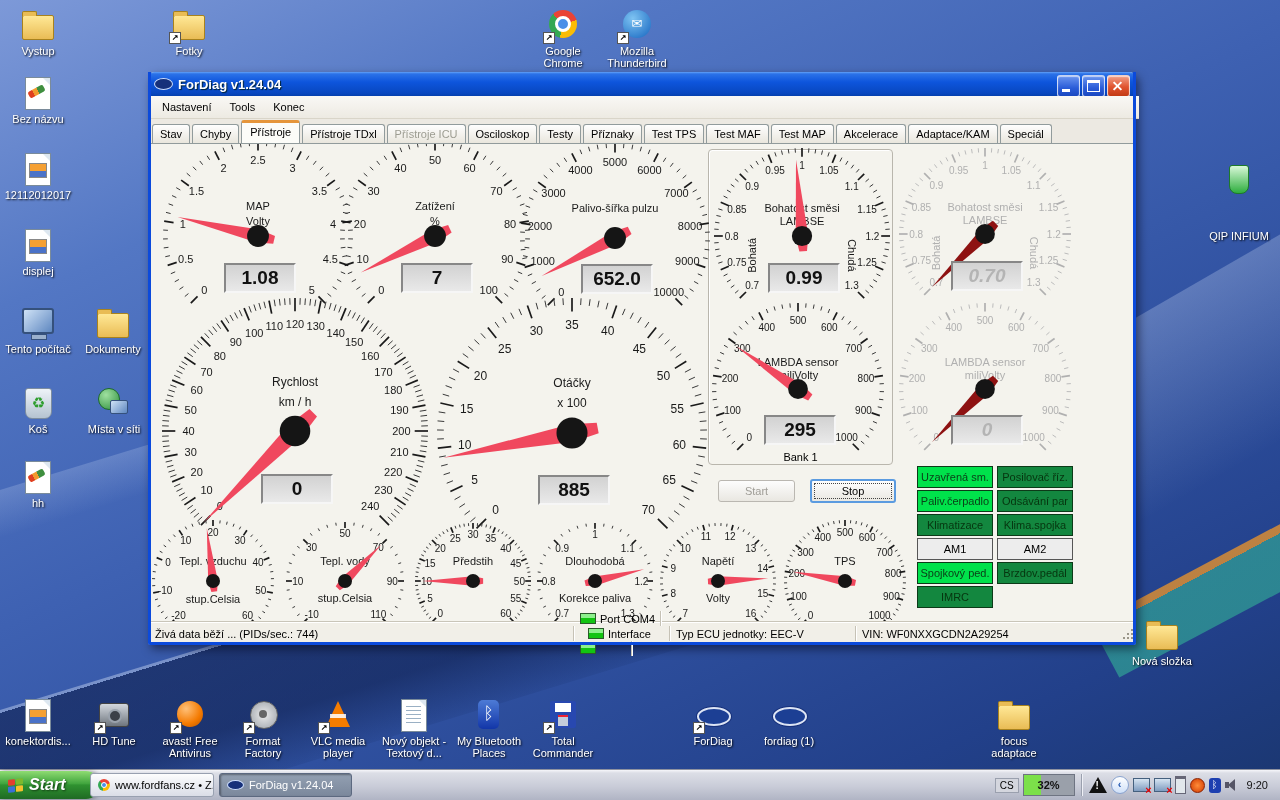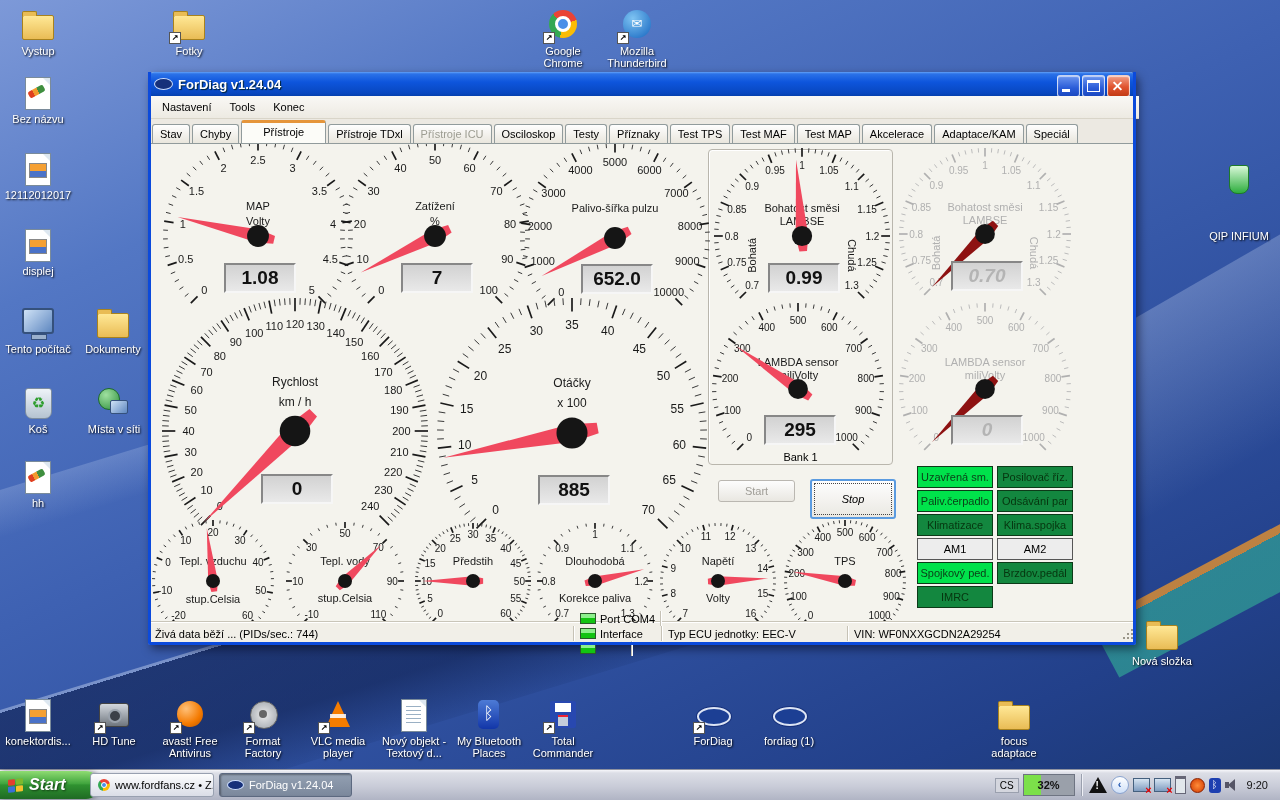--- a/index.html
+++ b/index.html
@@ -67,35 +67,35 @@
   .wb.min::after{content:"";position:absolute;left:4px;bottom:4px;width:8px;height:3px;background:#fff;}
   .wb.max::after{content:"";position:absolute;left:4px;top:4px;right:4px;bottom:4px;border:1px solid #fff;border-top:3px solid #fff;}
   .wb.close::before,.wb.close::after{content:"";position:absolute;left:4px;top:9px;width:11px;height:2px;background:#fff;}
   .wb.close::before{transform:rotate(45deg);} .wb.close::after{transform:rotate(-45deg);}
   .menubar{position:absolute;left:1px;top:24px;width:986px;height:22px;background:linear-gradient(#f9f8f5,#edeae2);
     border-bottom:1px solid #d9d5c9;display:flex;align-items:center;padding-left:4px;font-size:11px;}
   .mitem{padding:3px 9px;}
   .tabstrip{position:absolute;left:1px;top:46px;width:986px;height:25px;display:flex;align-items:flex-end;padding-left:3px;font-size:11px;}
   .tab{flex:none;padding:3px 7px 3px;margin-right:2px;border:1px solid #919b9c;border-bottom:none;border-radius:3px 3px 0 0;
     background:linear-gradient(#fefefe,#e9e6dd);white-space:nowrap;}
-  .tab.sel{background:#fcfcf8;border-top:3px solid #e5953a;padding:3px 21px 5px;position:relative;z-index:2;}
+  .tab.sel{background:#fcfcf8;border-top:3px solid #e5953a;padding:3px 8px 5px;position:relative;z-index:2;}
   .tab.dis{color:#9d9d92;}
   .content{position:absolute;left:1px;top:71px;width:986px;height:479px;background:#f4f3ed;border-top:1px solid #919b9c;overflow:hidden;}
   .gauges-svg{position:absolute;left:0;top:0;z-index:2;pointer-events:none;}
   .gbox{position:absolute;border:1px solid #b9b6ad;border-radius:4px;box-shadow:inset 1px 1px 0 #fff;z-index:1;}
   .gbox.black{border:2px solid #000;border-radius:0;}
   .banklbl{position:absolute;left:0;right:0;bottom:1px;text-align:center;font-size:11px;color:#000;z-index:3;}
   .banklbl.dim{color:#9a9a90;}
   .vbox{position:absolute;width:68px;height:26px;background:linear-gradient(#d2d2d2,#e9e9e9);
     border:2px solid;border-color:#878787 #f6f6f6 #f6f6f6 #878787;display:flex;align-items:center;justify-content:center;
     font-weight:bold;font-size:19px;color:#111;z-index:3;}
   .vbox.dis{color:#b4b4b4;font-style:italic;}
   .btn{position:absolute;font-size:11px;display:flex;align-items:center;justify-content:center;border-radius:3px;z-index:4;}
   .btn-start{left:569px;top:336px;width:77px;height:22px;background:linear-gradient(#fdfdfd,#e9e7e1);border:1px solid #bab7b1;color:#9f9d97;}
-  .btn-stop{left:661px;top:335px;width:86px;height:40px;background:linear-gradient(#fefefe,#eae8e2);border:2px solid #5b9be0;color:#000;outline:1px dotted #444;outline-offset:-5px;font-style:italic;}
+  .btn-stop{left:661px;top:335px;width:86px;height:24px;background:linear-gradient(#fefefe,#eae8e2);border:2px solid #5b9be0;color:#000;outline:1px dotted #444;outline-offset:-5px;}
   .ind{position:absolute;width:74px;height:20px;font-size:11px;display:flex;align-items:center;justify-content:center;
     border:1px solid #0c3a18;color:#0a4018;z-index:4;white-space:nowrap;overflow:hidden;text-align:right;}
   .ind.on{background:#00e24b;}
   .ind.off{background:#13873f;color:#06350f;}
   .ind.neutral{background:#ededed;border:1px solid #565656;color:#000;}
   .statusbar{position:absolute;left:1px;top:550px;width:986px;height:21px;background:#f1efe8;border-top:1px solid #fff;
     box-shadow:0 -1px 0 #c9c5b9;display:flex;align-items:center;font-size:11px;color:#000;z-index:5;}
   .sbf{display:flex;align-items:center;gap:4px;padding:0 6px;height:15px;border-right:1px solid #c6c2b6;box-shadow:1px 0 0 #fff;white-space:nowrap;overflow:hidden;}
   .led{width:14px;height:9px;border:1px solid #2a5a2a;background:linear-gradient(#8cf08c 0 40%,#12c412 40%);flex:none;}
   .grip{margin-left:auto;width:14px;height:14px;flex:none;position:relative;}
@@ -1472,21 +1472,21 @@
       </div>
   </div>
 
   <div class="statusbar">
     <span class="sbf" style="width:412px;">Živá data běží ... (PIDs/sec.: 744)</span>
     <span id="leds">
         <span class="sbf" style="width: 74px;">
           <span class="led"></span>
           <span>Port COM4</span>
         </span>
-        <span class="sbf" style="width: 75px;">
+        <span class="sbf" style="width: 75px; margin-left: 8px;">
           <span class="led"></span>
           <span>Interface</span>
         </span>
         <span class="sbf" style="width: 45px; gap: 48px;">
           <span class="led"></span>
           <span>ECU</span>
         </span>
       </span>
     <span class="sbf" style="width:173px;">Typ ECU jednotky: EEC-V</span>
     <span class="sbf" style="width:150px;border-right:none;box-shadow:none;">VIN: WF0NXXGCDN2A29254</span>

